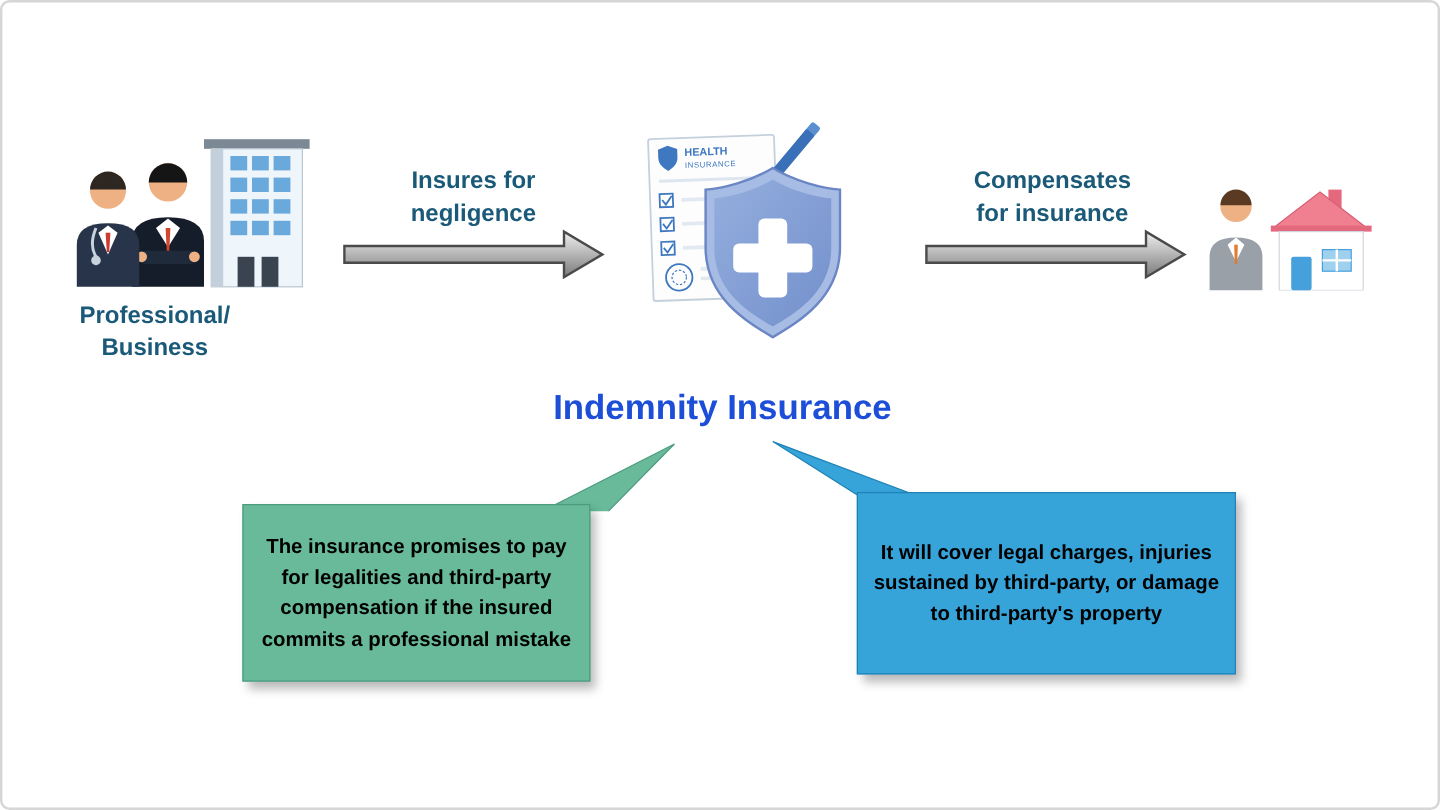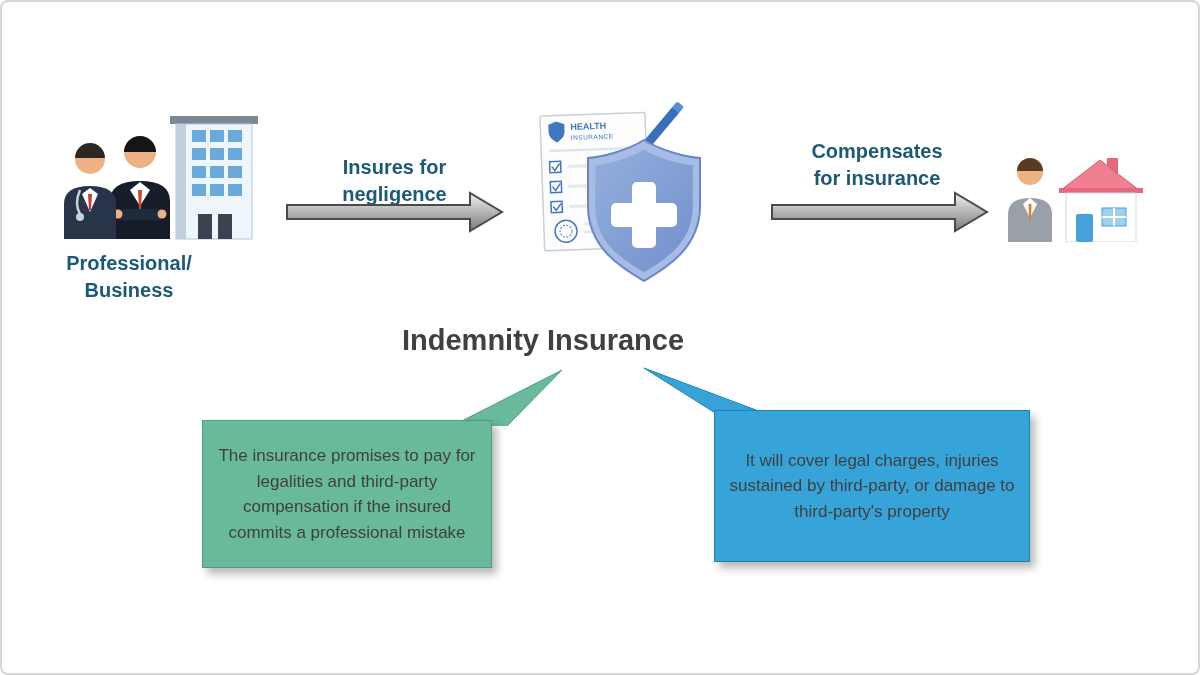--- a/index.html
+++ b/index.html
@@ -16,33 +16,33 @@
   .teal-label {
     position: absolute;
     color: #1a5a78;
     font-weight: bold;
     text-align: center;
     line-height: 1.35;
   }
   .main-title {
     position: absolute;
     left: 400px; top: 322px; width: 400px;
-    color: #404040;
+    color: #1d4ed8;
     font-weight: bold;
     font-size: 29px;
-    text-align: left;
+    text-align: center;
   }
   .callout {
     position: absolute;
     display: flex;
     align-items: center;
     justify-content: center;
     text-align: center;
-    color: #404040;
-    font-weight: normal;
+    color: #000000;
+    font-weight: bold;
     font-size: 17px;
     line-height: 1.5;
     padding: 10px 12px;
     box-shadow: 5px 6px 8px rgba(0,0,0,0.28);
   }
   .callout-green {
     left: 200px; top: 418px; width: 290px; height: 148px;
     background: #68ba9b;
     border: 1px solid #4d9c80;
   }
@@ -110,21 +110,21 @@
     <path d="M23 44 a15 15 0 0 1 30 0 z" fill="#2e2620"></path>
     <path d="M12 125 l0 -35 q0 -18 26 -18 q26 0 26 18 l0 35 z" fill="#273449"></path>
     <polygon points="38,74 30,80 38,98 46,80" fill="#ffffff"></polygon>
     <polygon points="36,80 40,80 39,96 37,96" fill="#cc3b2f"></polygon>
     <path d="M28 76 q-6 14 0 24" fill="none" stroke="#c8d2dc" stroke-width="2.5"></path>
     <circle cx="28" cy="103" r="4" fill="#c8d2dc"></circle>
   </svg>
 
   <div class="teal-label" style="left:42px; top:248px; width:170px; font-size:20px;">Professional/ Business</div>
 
-  <div class="teal-label" style="left:310px; top:136px; width:165px; font-size:20px;margin-top:16px;">Insures for negligence</div>
+  <div class="teal-label" style="left:310px; top:136px; width:165px; font-size:20px;">Insures for negligence</div>
 
   <svg class="abs" style="left:283px; top:188px;" width="220" height="44" viewBox="0 0 220 44">
     <defs>
       <linearGradient id="arrowGrad1" x1="0" y1="0" x2="0" y2="1">
         <stop offset="0" stop-color="#f0f0f0"></stop>
           <stop offset="1" stop-color="#7a7a7a"></stop>
       </linearGradient>
     </defs>
     <path d="M2 15 L185 15 L185 3 L217 22 L185 41 L185 29 L2 29 Z" fill="url(#arrowGrad1)" stroke="#4a4a4a" stroke-width="2"></path>
   </svg>

